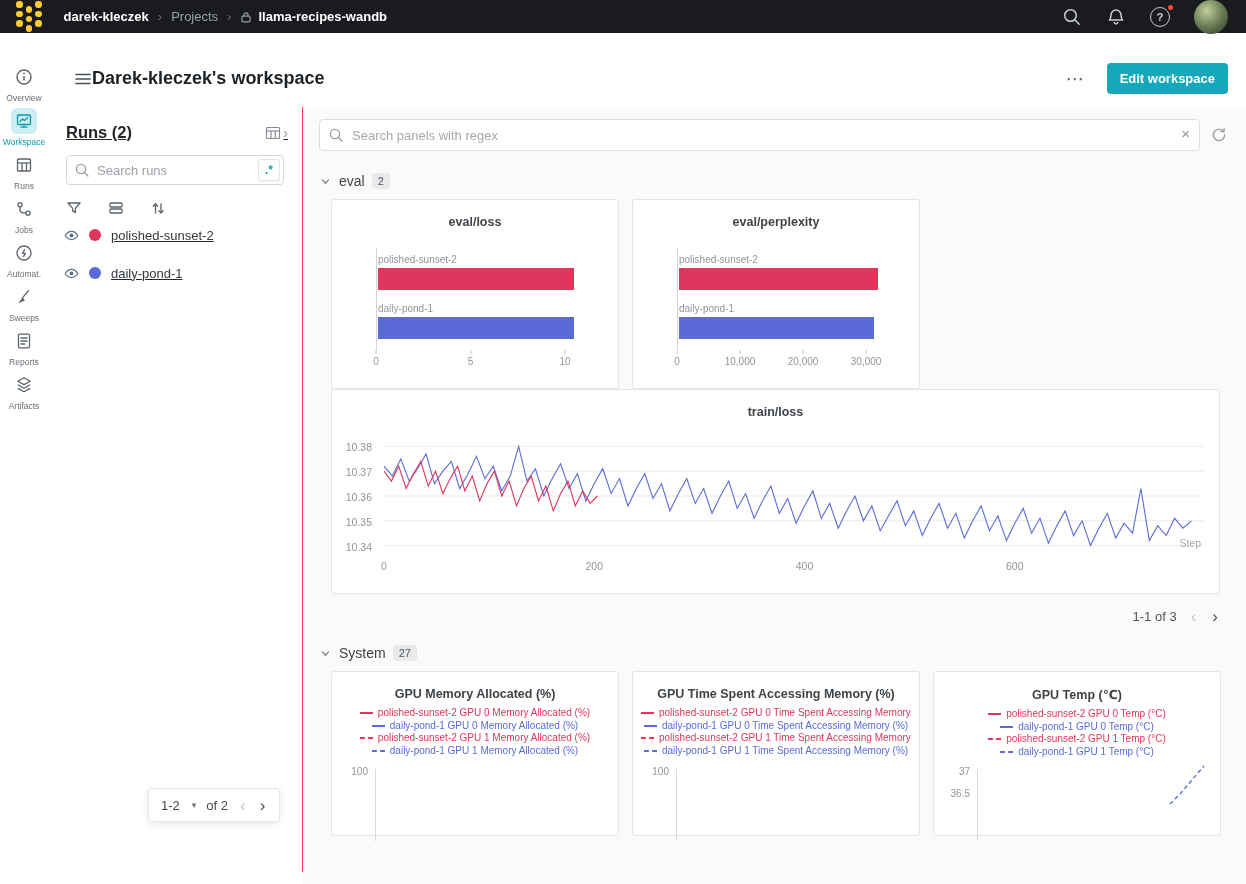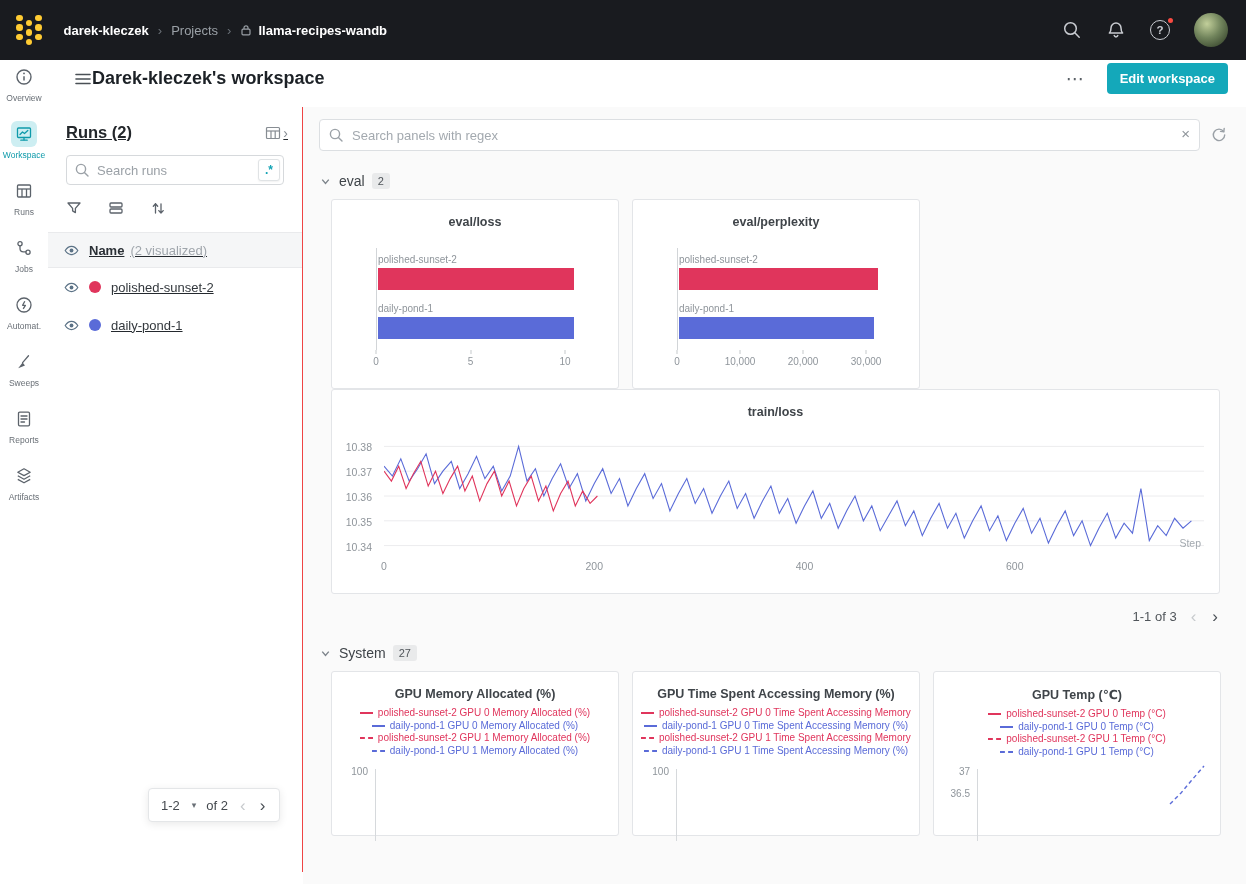--- a/index.html
+++ b/index.html
@@ -1,21 +1,21 @@
 <!DOCTYPE html>
 <html><head>
 <meta charset="utf-8">
 <style>
   *{box-sizing:border-box;margin:0;padding:0;}
   html,body{width:1246px;height:884px;}
   body{position:relative;overflow:hidden;background:#fff;color:#24292e;
        font-family:"Liberation Sans","DejaVu Sans",sans-serif;}
 
   
-  .navbar{position:absolute;top:0;left:0;right:0;height:60px;background:#191b1f;
+  .navbar{position:absolute;top:0;left:0;right:0;height:33px;background:#191b1f;
           display:flex;align-items:center;padding:0 18px 0 12px;z-index:30;}
   .wb-logo{display:flex;gap:3px;margin-right:18px;padding:4px;cursor:pointer;}
   .logo-col{display:flex;flex-direction:column;gap:3px;}
   .logo-col.mid{margin-top:5px;}
   .logo-dot{width:6.5px;height:6.5px;border-radius:50%;background:#ffcc33;}
   .breadcrumb{display:flex;align-items:center;gap:9px;font-size:13px;}
   .bc-entity,.bc-project{color:#fff;font-weight:700;cursor:pointer;}
   .bc-projects{color:#9aa0a6;cursor:pointer;}
   .bc-sep{color:#6a7077;}
   .lock{display:flex;color:#9aa0a6;margin-right:-3px;}
@@ -24,21 +24,21 @@
   .help-circle{width:20px;height:20px;border:1.5px solid #c9ccd1;border-radius:50%;
                display:flex;align-items:center;justify-content:center;
                font-size:11.5px;font-weight:700;color:#c9ccd1;}
   .red-dot{position:absolute;top:-4px;right:-5px;width:9px;height:9px;border-radius:50%;
            background:#fa4b42;border:2px solid #191b1f;}
   .avatar{width:34px;height:34px;border-radius:50%;cursor:pointer;
           background:radial-gradient(circle at 38% 32%,#c2cf9a,#71845c 45%,#2e3b25 95%);}
 
   
   .rail{position:absolute;top:50px;left:0;bottom:0;width:48px;background:#fff;
-        padding-top:14px;display:flex;flex-direction:column;align-items:center;gap:18px;z-index:20;}
+        padding-top:14px;display:flex;flex-direction:column;align-items:center;gap:5px;z-index:20;}
   .rail-item{display:flex;flex-direction:column;align-items:center;gap:3px;cursor:pointer;width:48px;}
   .rail-icon-box{width:26px;height:26px;border-radius:6px;display:flex;align-items:center;
                  justify-content:center;color:#5c636b;}
   .rail-label{font-size:8.5px;color:#696f76;}
   .rail-item.active .rail-icon-box{background:#cdeef2;color:#0e9aaa;}
   .rail-item.active .rail-label{color:#0e9aaa;}
 
   
   .ws-header{position:absolute;top:50px;left:48px;right:0;height:57px;background:#fff;
              display:flex;align-items:center;padding:0 18px 0 26px;z-index:10;}
@@ -333,30 +333,20 @@
           <rect x="2" y="9" width="12" height="4" rx="1"></rect>
         </svg>
       </span>
     <span>
         <svg width="16" height="16" viewBox="0 0 16 16" fill="none" stroke="currentColor" stroke-width="1.3" stroke-linecap="round" stroke-linejoin="round">
           <path d="M5.5 13V3.8M5.5 3.8 3.3 6.2M5.5 3.8l2.2 2.4"></path>
           <path d="M11 3.8V13M11 13l-2.2-2.4M11 13l2.2-2.4"></path>
         </svg>
       </span>
   </div>
-  <div class="runs-colhead">
-    <span class="eye">
-      <svg width="15" height="15" viewBox="0 0 15 15" fill="none" stroke="currentColor" stroke-width="1.2">
-          <path d="M1.2 7.5S3.8 3.4 7.5 3.4s6.3 4.1 6.3 4.1-2.6 4.1-6.3 4.1S1.2 7.5 1.2 7.5z"></path>
-          <circle cx="7.5" cy="7.5" r="1.9" fill="currentColor" stroke="none"></circle>
-        </svg>
-    </span>
-    <span class="colname">Name</span>
-    <span class="colviz">(2 visualized)</span>
-  </div>
   <div class="run-row">
     <span class="eye">
       <svg width="15" height="15" viewBox="0 0 15 15" fill="none" stroke="currentColor" stroke-width="1.2">
           <path d="M1.2 7.5S3.8 3.4 7.5 3.4s6.3 4.1 6.3 4.1-2.6 4.1-6.3 4.1S1.2 7.5 1.2 7.5z"></path>
           <circle cx="7.5" cy="7.5" r="1.9" fill="currentColor" stroke="none"></circle>
         </svg>
     </span>
     <span class="run-dot" style="background: rgb(224, 53, 92);"></span>
     <span class="run-name">polished-sunset-2</span>
   </div>

